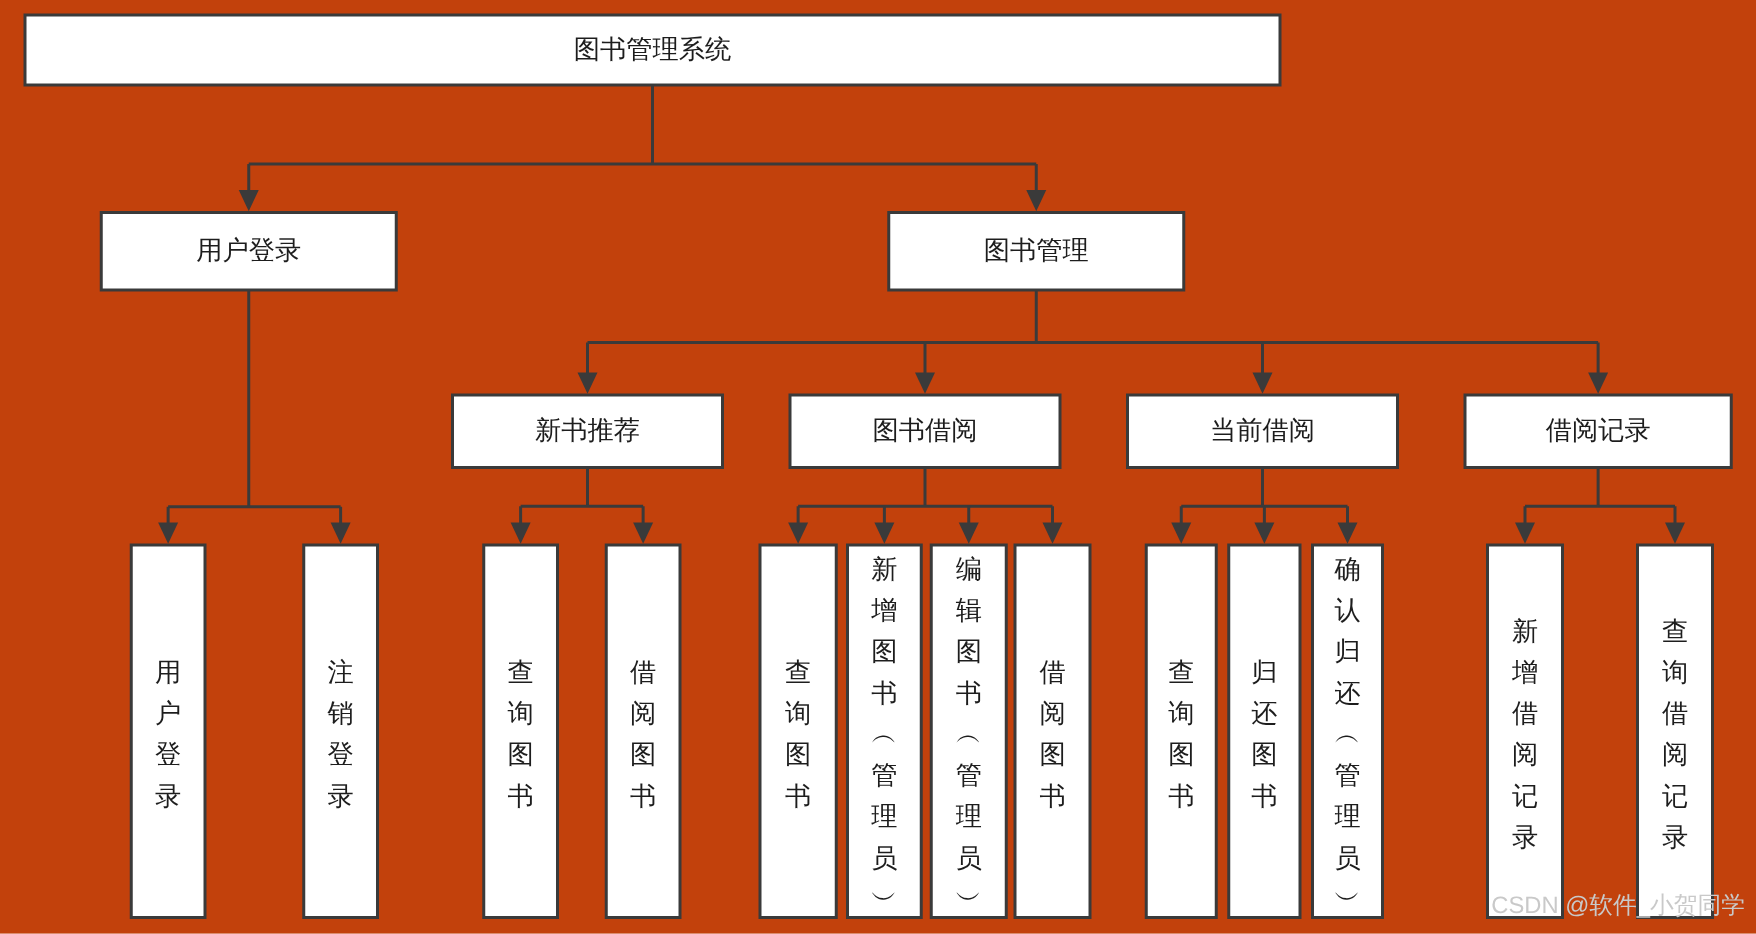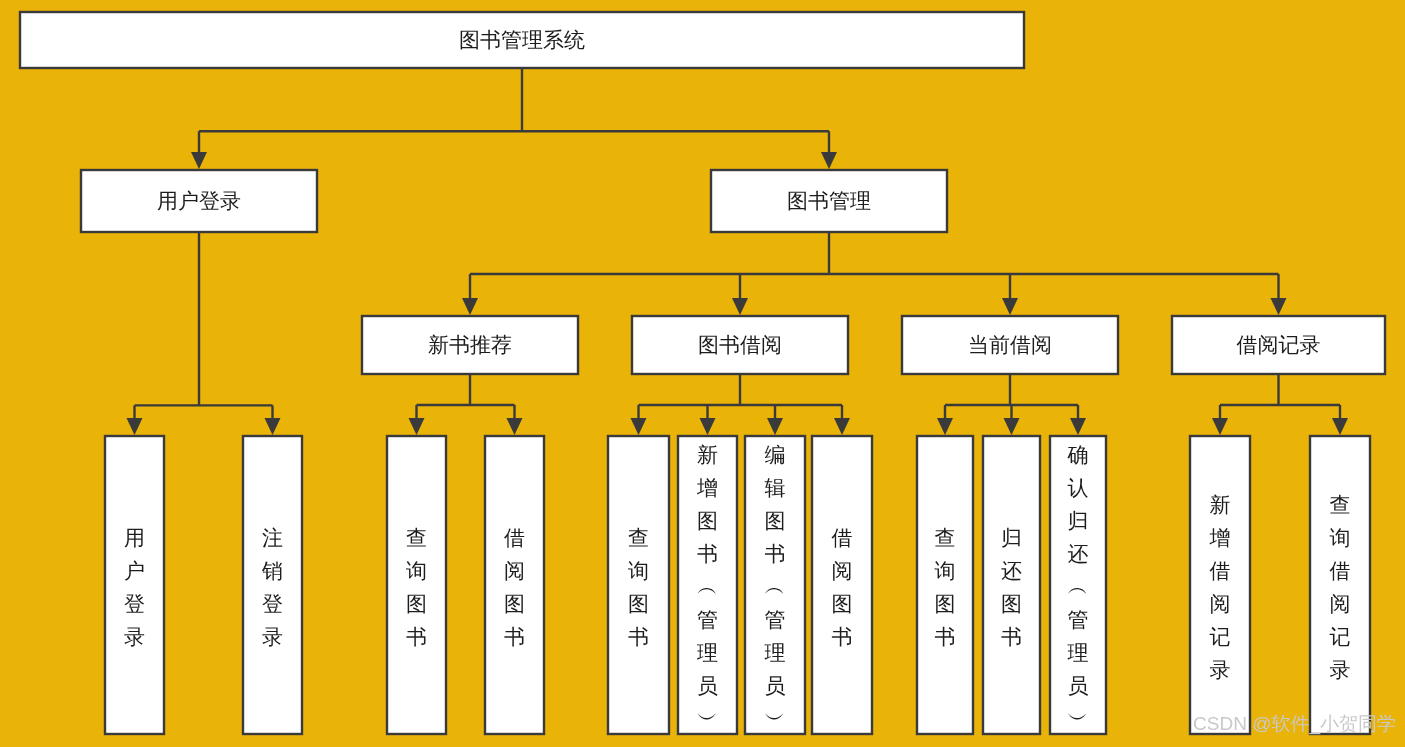--- a/index.html
+++ b/index.html
@@ -8,21 +8,21 @@
     padding: 0;
     background: #ffffff;
   }
   body {
     font-family: "Liberation Sans", "DejaVu Sans", sans-serif;
   }
   #diagram-root {
     position: relative;
     width: 1405px;
     height: 747px;
-    background: #eab308;
+    background: #c2410c;
     overflow: hidden;
   }
   svg.diagram-canvas {
     position: absolute;
     left: 0;
     top: 0;
     width: 1405px;
     height: 747px;
   }
   .node-box {

